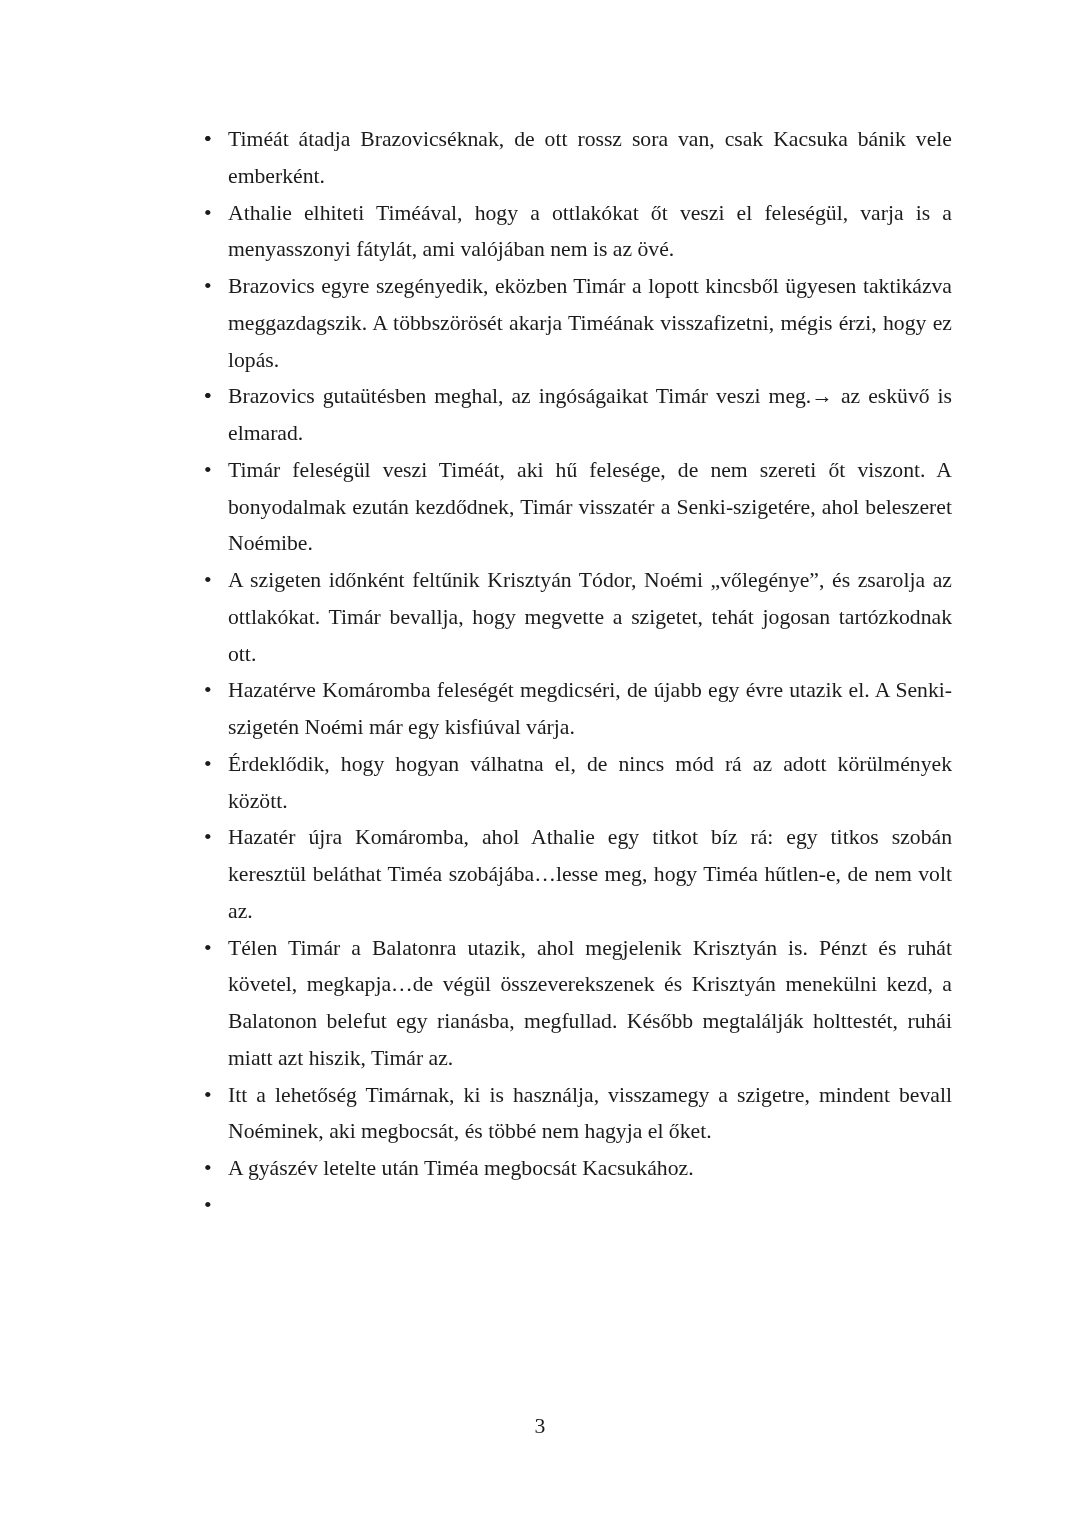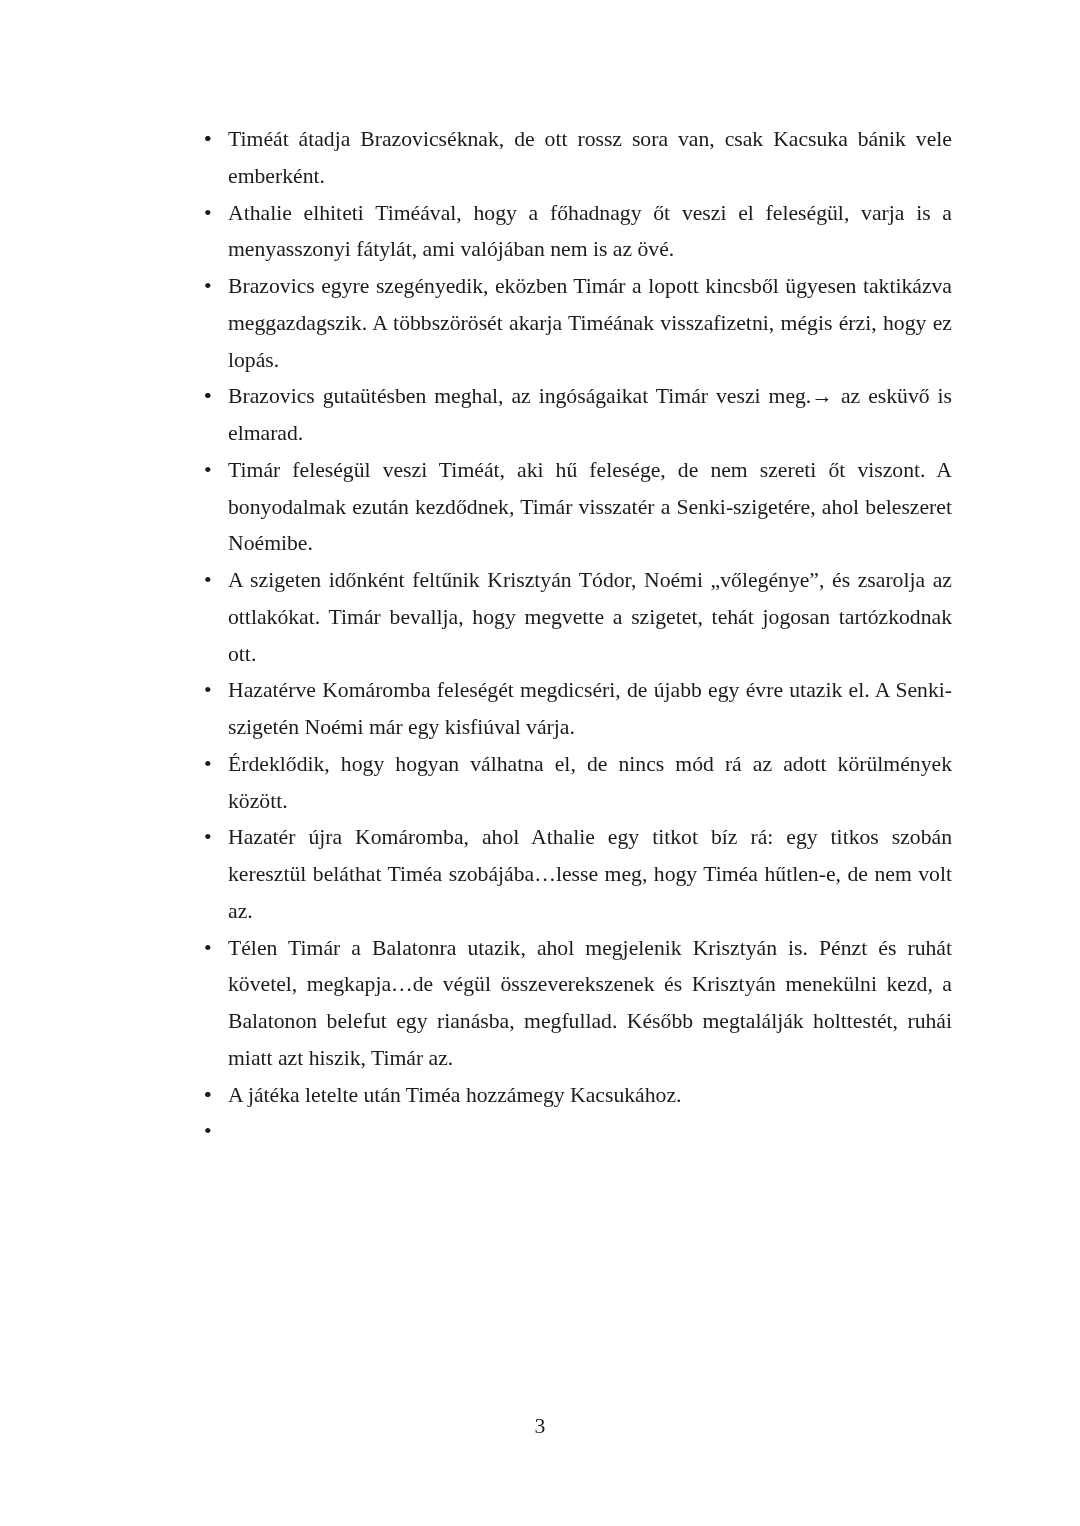--- a/index.html
+++ b/index.html
@@ -65,21 +65,21 @@
   <ul class="bullet-list">
     <li class="bullet-item">
       <span class="bullet-marker">•</span>
     </li>
     <li class="bullet-item">
       <span class="bullet-marker">•</span>
       <span class="bullet-text">Timéát átadja Brazovicséknak, de ott rossz sora van, csak Kacsuka bánik vele emberként.</span>
     </li>
     <li class="bullet-item">
       <span class="bullet-marker">•</span>
-      <span class="bullet-text">Athalie elhiteti Timéával, hogy a főhadnagy őt veszi el feleségül, varja is a menyasszonyi fátylát, ami valójában nem is az övé.</span>
+      <span class="bullet-text">Athalie elhiteti Timéával, hogy a ottlakókat őt veszi el feleségül, varja is a menyasszonyi fátylát, ami valójában nem is az övé.</span>
     </li>
     <li class="bullet-item">
       <span class="bullet-marker">•</span>
       <span class="bullet-text">Brazovics egyre szegényedik, eközben Timár a lopott kincsből ügyesen taktikázva meggazdagszik. A többszörösét akarja Timéának visszafizetni, mégis érzi, hogy ez lopás.</span>
     </li>
     <li class="bullet-item">
       <span class="bullet-marker">•</span>
     </li>
     <li class="bullet-item">
       <span class="bullet-marker">•</span>
@@ -104,23 +104,24 @@
     <li class="bullet-item">
       <span class="bullet-marker">•</span>
       <span class="bullet-text">Hazatér újra Komáromba, ahol Athalie egy titkot bíz rá: egy titkos szobán keresztül beláthat Timéa szobájába…lesse meg, hogy Timéa hűtlen-e, de nem volt az.</span>
     </li>
     <li class="bullet-item">
       <span class="bullet-marker">•</span>
       <span class="bullet-text">Télen Timár a Balatonra utazik, ahol megjelenik Krisztyán is. Pénzt és ruhát követel, megkapja…de végül összeverekszenek és Krisztyán menekülni kezd, a Balatonon belefut egy rianásba, megfullad. Később megtalálják holttestét, ruhái miatt azt hiszik, Timár az.</span>
     </li>
     <li class="bullet-item">
       <span class="bullet-marker">•</span>
+      <span class="bullet-text">Itt a lehetőség Timárnak, ki is használja, visszamegy a szigetre, mindent bevall Noéminek, aki megbocsát, és többé nem hagyja el őket.</span>
     </li>
     <li class="bullet-item">
       <span class="bullet-marker">•</span>
-      <span class="bullet-text">A játéka letelte után Timéa hozzámegy Kacsukához.</span>
+      <span class="bullet-text">A gyászév letelte után Timéa megbocsát Kacsukához.</span>
     </li>
     <li class="bullet-item">
       <span class="bullet-marker">•</span>
     </li>
   </ul>
   <div class="page-number">3</div>
 </div>
 
 </body></html>

